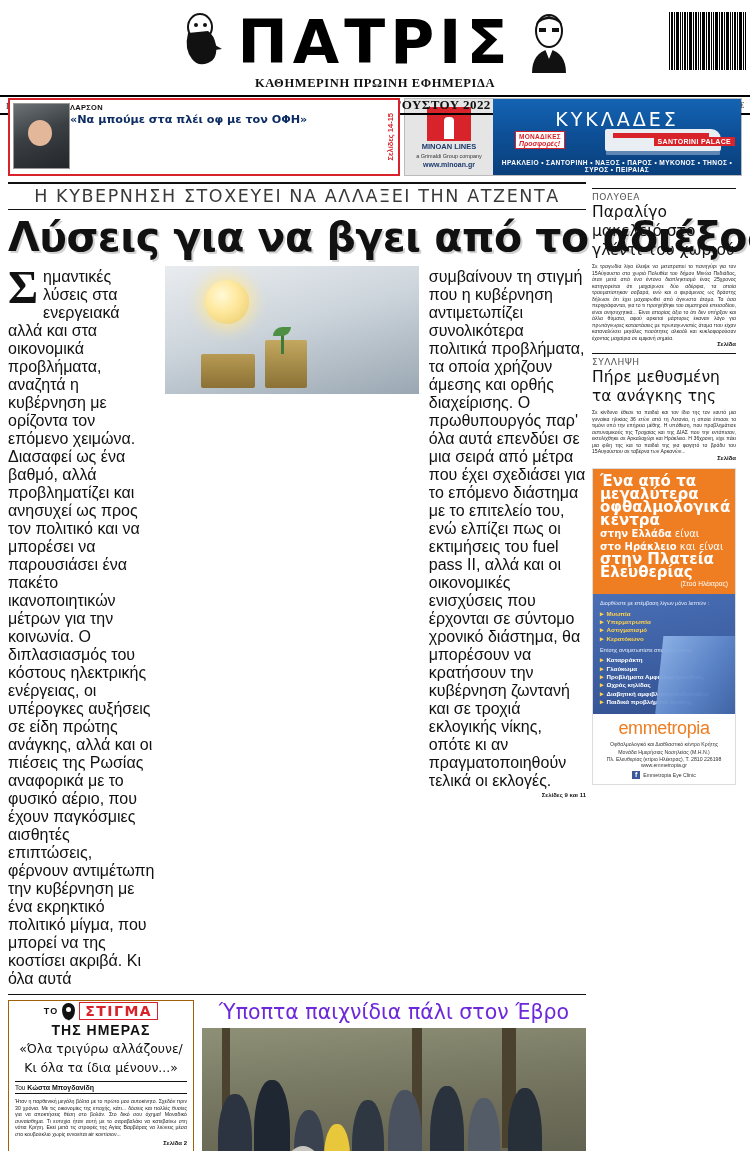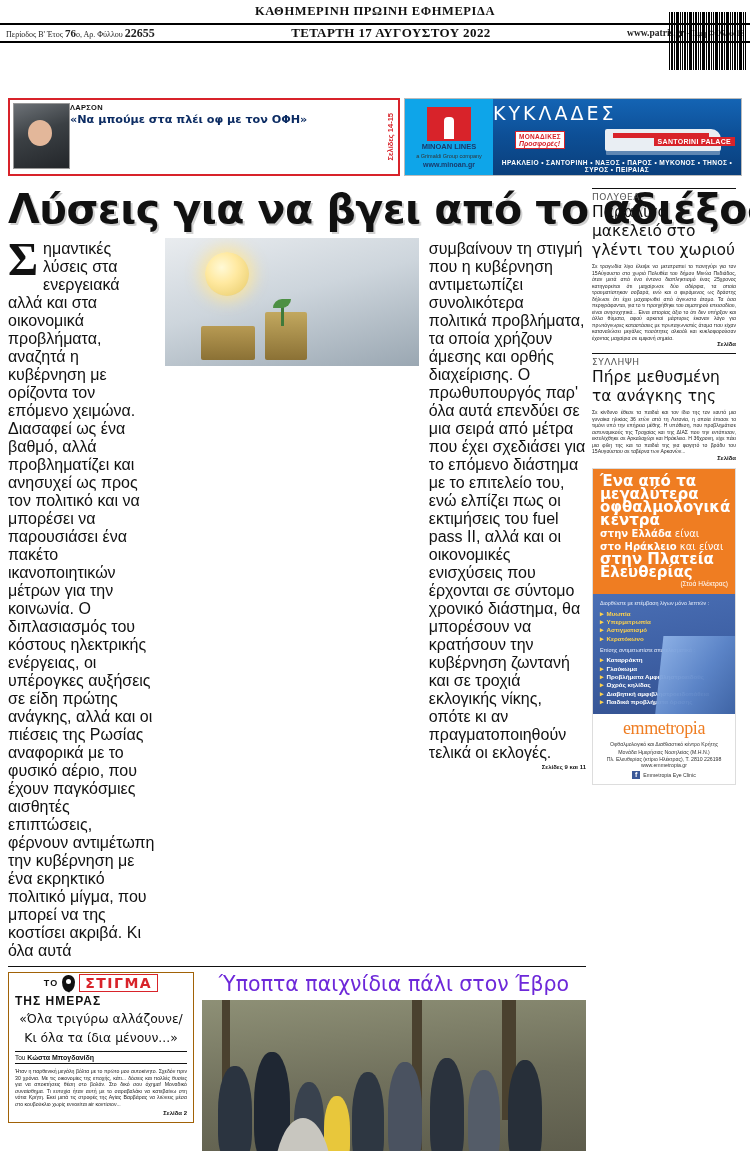--- a/index.html
+++ b/index.html
@@ -55,28 +55,28 @@
   .sp-ph-a { background:linear-gradient(160deg,#6d7277 0%,#3b4044 45%,#23262a 100%); }
   .sp-ph-a:after { content:""; position:absolute; left:14px; top:16px; width:24px; height:26px; border-radius:50%; background:#e3b79a; }
   .sp-ph-b { background:linear-gradient(170deg,#8fb8d8 0%,#4a6f96 60%,#29415a 100%); }
   .sp-ph-b:after { content:""; position:absolute; left:17px; top:10px; width:22px; height:24px; border-radius:50%; background:#e9c3a4; }
   .sp-txt { flex:1; }
   .sp-kicker { font-size:7.5px; font-weight:700; letter-spacing:0.3px; color:#111; margin-bottom:1px; }
   .sp-head { font-family:"DejaVu Sans", sans-serif; font-weight:700; font-size:11.2px; line-height:14px; color:#0c2c63; }
   .sp-head.blue { color:#123a78; }
   .sp-pages { writing-mode:vertical-rl; transform:rotate(180deg); font-size:7.5px; font-weight:700; color:#d8232a; align-self:center; }
   .ferry-box { flex:1; border:1px solid #bbb; display:flex; background:#fff; }
-  .minoan { width:88px; background:#0ea5e9; display:flex; flex-direction:column; align-items:center; justify-content:center; gap:2px; padding:2px; }
+  .minoan { width:88px; background:#e5e5e5; display:flex; flex-direction:column; align-items:center; justify-content:center; gap:2px; padding:2px; }
   .minoan-logo { width:44px; height:34px; background:#d8232a; display:flex; align-items:flex-end; justify-content:center; }
   .minoan-logo .fig { width:10px; height:22px; background:#fff; border-radius:4px 4px 0 0; margin-bottom:2px;}
   .minoan-name { font-size:7.5px; font-weight:700; color:#1a3a6b; text-align:center; line-height:8px; }
   .minoan-sub { font-size:5.5px; color:#333; text-align:center; }
   .minoan-url { font-size:7px; font-weight:700; color:#1a3a6b; }
   .kyk { flex:1; background:linear-gradient(180deg,#1464b4 0%,#0d4f96 48%,#0a3f7c 100%); position:relative; overflow:hidden; }
-  .kyk-title { color:#fff; font-size:19px; letter-spacing:3px; font-weight:400; margin-top:3px; font-family:"DejaVu Sans",sans-serif;}
+  .kyk-title { text-align:center; color:#fff; font-size:19px; letter-spacing:3px; font-weight:400; margin-top:9px; font-family:"DejaVu Sans",sans-serif;}
   .kyk-badge { position:absolute; left:22px; top:32px; background:#fff; padding:1px 3px; border:1px solid #d8232a; }
   .kyk-badge .b1 { font-size:6.5px; font-weight:700; color:#d8232a; letter-spacing:0.3px;}
   .kyk-badge .b2 { font-size:7px; font-weight:700; color:#d8232a; font-style:italic; }
   .kyk-ship { position:absolute; left:112px; top:30px; width:116px; height:22px; background:#e9eef3; border-radius:2px 10px 2px 2px;
               box-shadow:0 5px 0 -1px rgba(255,255,255,0.35); }
   .kyk-ship:before { content:""; position:absolute; left:8px; top:4px; width:96px; height:5px; background:#d8232a; }
   .kyk-sp { position:absolute; right:6px; top:38px; background:#d8232a; color:#fff; font-size:7px; font-weight:700; padding:1px 4px; letter-spacing:0.3px;}
   .kyk-ports { position:absolute; bottom:2px; left:0; right:0; text-align:center; color:#fff; font-size:6.6px; font-weight:700; letter-spacing:0.4px; }
 
   
@@ -120,21 +120,21 @@
   .mid-left { width:186px; }
   .mid-center { flex:1; }
 
   .stigma-box { border:1px solid #a16207; padding:1px 6px 6px 6px; }
   .stigma-head { display:flex; align-items:center; justify-content:center; gap:4px; }
   .stigma-to { font-size:9px; font-weight:700; letter-spacing:1px; }
   .pin { width:13px; height:17px; background:#111; border-radius:50% 50% 50% 50% / 42% 42% 62% 62%; position:relative; }
   .pin:after { content:""; position:absolute; left:4px; top:4px; width:5px; height:5px; border-radius:50%; background:#fff; }
   .pin:before { content:""; position:absolute; left:4.5px; top:13px; border-left:2px solid transparent; border-right:2px solid transparent; border-top:5px solid #111;}
   .stigma-word { border:1.5px solid #d8232a; color:#d8232a; font-weight:700; font-size:14px; letter-spacing:1.5px; padding:0 5px; font-family:"DejaVu Sans",sans-serif;}
-  .stigma-sub { text-align:left; font-size:12px; font-weight:700; letter-spacing:1px; margin-top:2px; }
+  .stigma-sub { text-align:center; font-size:14px; font-weight:700; letter-spacing:1px; margin-top:2px; }
   .stigma-quote { text-align:center; font-family:"DejaVu Sans",sans-serif; font-size:12.4px; line-height:16px; margin-top:3px; color:#111; }
   .stigma-by { border-top:1px solid #111; border-bottom:1px solid #111; margin-top:5px; padding:2px 0; font-size:6.5px; }
   .stigma-by b { font-size:7px; }
   .stigma-text { font-size:5.2px; line-height:6.6px; text-align:justify; margin-top:4px; color:#222; }
 
   .evros-head { font-family:"DejaVu Sans",sans-serif; font-size:20.5px; text-align:center; color:#6d28d9; margin-bottom:4px; }
   .evros-photo { width:100%; height:245px; position:relative; overflow:hidden;
                  background:linear-gradient(175deg,#8e9076 0%,#70705c 35%,#5b5a4a 70%,#4a4a3c 100%); }
   .evros-photo .tree { position:absolute; width:10px; background:#4a412f; }
   .evros-photo .p { position:absolute; border-radius:46% 46% 30% 30%; }
@@ -166,33 +166,51 @@
   .emm-intro { font-size:5.4px; line-height:7px; color:#eaf0fb; }
   .emm-list { margin-top:3px; }
   .emm-list div { font-size:6.2px; line-height:8.4px; color:#ffd34d; font-weight:700; display:flex; gap:3px; align-items:center;}
   .emm-list div:before { content:"\25B8"; color:#ffd34d; font-size:7px; }
   .emm-list.white div { color:#ffffff; }
   .emm-list.white div:before { color:#ffd34d; }
   .emm-sub2 { font-size:5.4px; margin-top:4px; color:#eaf0fb;}
   .emm-bldg { position:absolute; right:-10px; bottom:-6px; width:86px; height:84px;
               background:linear-gradient(120deg,#8fb3e8 0%,#5d86c9 50%,#3a5fa0 100%); transform:skewX(-6deg); opacity:.95;}
   .emm-bot { background:#fff; padding:4px 5px 5px 5px; text-align:center; }
-  .emm-brand { font-family:Liberation Serif, serif; font-size:18px; color:#ef7d22; letter-spacing:-.4px; }
+  .emm-brand { font-family:Liberation Sans, sans-serif; font-size:18px; color:#ef7d22; letter-spacing:-.4px; }
   .emm-desc { font-size:5.2px; line-height:6.6px; color:#333; margin-top:2px;}
   .emm-addr { font-size:5.2px; line-height:6.6px; color:#333; }
   .emm-fb { display:flex; align-items:center; justify-content:center; gap:3px; margin-top:2px;}
   .emm-fb .f { width:8px; height:8px; background:#3b5998; color:#fff; font-size:7px; font-weight:700; line-height:8px; text-align:center; }
   .emm-fb span { font-size:5.2px; color:#333; }
 </style>
 </head>
 <body>
 
 <div class="page">
 
   <div class="masthead">
+    <div class="masthead-inner">
+      <svg class="face-icon" viewBox="0 0 46 62">
+        <ellipse cx="22" cy="16" rx="12" ry="13" fill="#fff" stroke="#111" stroke-width="2"></ellipse>
+        <path d="M10 22 Q6 38 14 48 Q20 56 30 52 Q40 48 38 34 Q36 24 30 20 Z" fill="#111"></path>
+        <path d="M30 30 L44 38 L30 40 Z" fill="#111"></path>
+        <circle cx="18" cy="14" r="2" fill="#111"></circle>
+        <circle cx="27" cy="14" r="2" fill="#111"></circle>
+      </svg>
+      <div class="logo-word">ΠΑΤΡΙΣ</div>
+      <svg class="face-icon" viewBox="0 0 46 62">
+        <ellipse cx="23" cy="20" rx="13" ry="16" fill="#fff" stroke="#111" stroke-width="2"></ellipse>
+        <path d="M10 14 Q23 2 36 14 Q36 8 23 5 Q10 8 10 14 Z" fill="#111"></path>
+        <rect x="13" y="17" width="7" height="4" fill="#111"></rect>
+        <rect x="26" y="17" width="7" height="4" fill="#111"></rect>
+        <path d="M6 62 Q6 42 23 38 Q40 42 40 62 Z" fill="#111"></path>
+        <path d="M19 38 L23 48 L27 38 Z" fill="#fff"></path>
+      </svg>
+    </div>
     <div class="barcode">
       <i></i>
         <i class="w"></i>
         <i></i>
         <i class="x"></i>
         <i></i>
         <i></i>
         <i class="w"></i>
         <i></i>
       <i class="x"></i>
@@ -265,20 +283,23 @@
         <div class="kyk-ports">ΗΡΑΚΛΕΙΟ • ΣΑΝΤΟΡΙΝΗ • ΝΑΞΟΣ • ΠΑΡΟΣ • ΜΥΚΟΝΟΣ • ΤΗΝΟΣ • ΣΥΡΟΣ • ΠΕΙΡΑΙΑΣ</div>
       </div>
     </div>
   </div>
 
   <div class="body-grid">
 
     <div class="col-main">
 
       <div>
+        <div class="kicker-bar">
+          <div class="kicker-text">Η ΚΥΒΕΡΝΗΣΗ ΣΤΟΧΕΥΕΙ ΝΑ ΑΛΛΑΞΕΙ ΤΗΝ ΑΤΖΕΝΤΑ</div>
+        </div>
         <div class="lead-head">Λύσεις για να βγει από το αδιέξοδο</div>
         <div class="lead-body">
           <div class="col-ltext">
             <span class="dropcap">Σ</span>
             <p>ημαντικές λύσεις στα ενεργειακά αλλά και στα οικονομικά προβλήματα, αναζητά η κυβέρνηση με ορίζοντα τον επόμενο χειμώνα. Διασαφεί ως ένα βαθμό, αλλά προβληματίζει και ανησυχεί ως προς τον πολιτικό και να μπορέσει να παρουσιάσει ένα πακέτο ικανοποιητικών μέτρων για την κοινωνία. Ο διπλασιασμός του κόστους ηλεκτρικής ενέργειας, οι υπέρογκες αυξήσεις σε είδη πρώτης ανάγκης, αλλά και οι πιέσεις της Ρωσίας αναφορικά με το φυσικό αέριο, που έχουν παγκόσμιες αισθητές επιπτώσεις, φέρνουν αντιμέτωπη την κυβέρνηση με ένα εκρηκτικό πολιτικό μίγμα, που μπορεί να της κοστίσει ακριβά. Κι όλα αυτά</p>
           </div>
           <div class="lead-photo">
             <div class="bulb"></div>
               <div class="stack"></div>
               <div class="stack2"></div>

